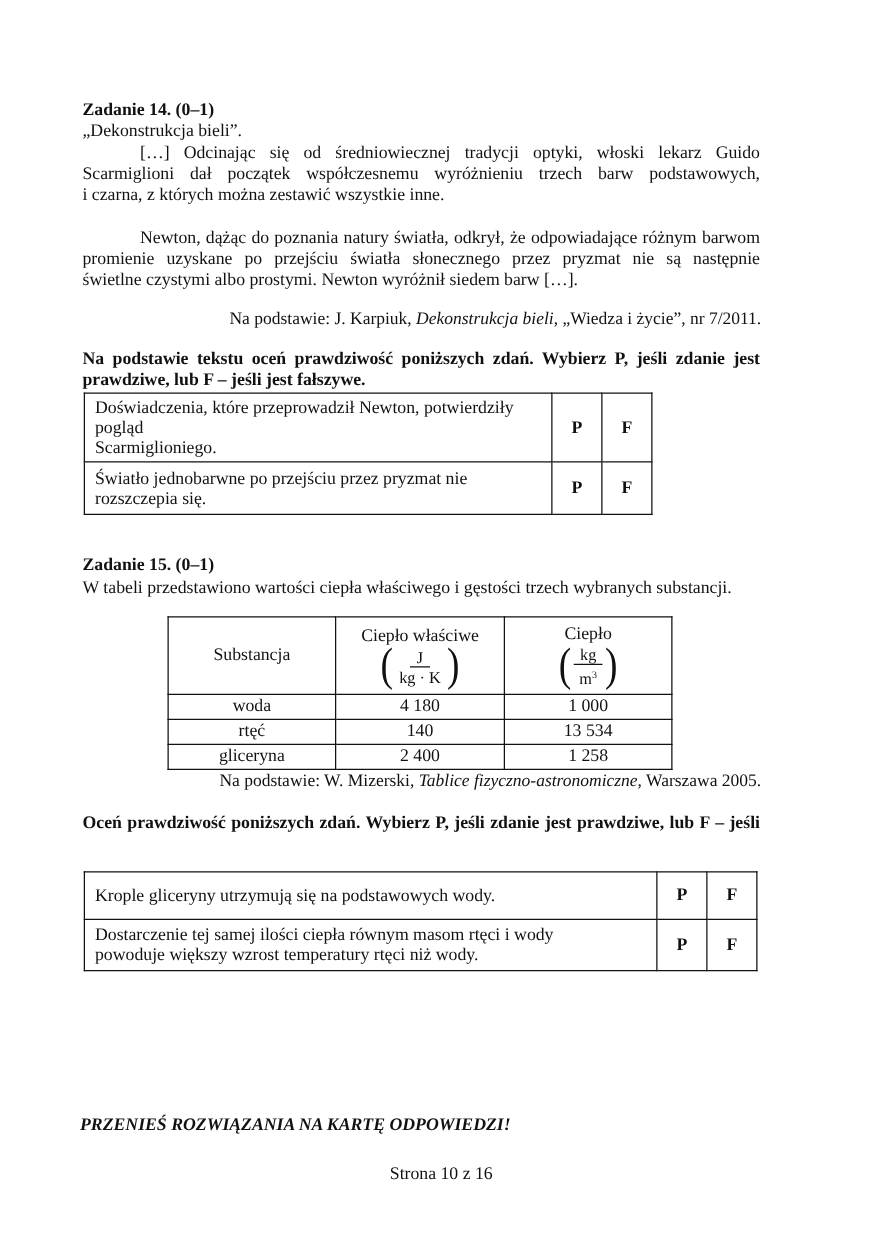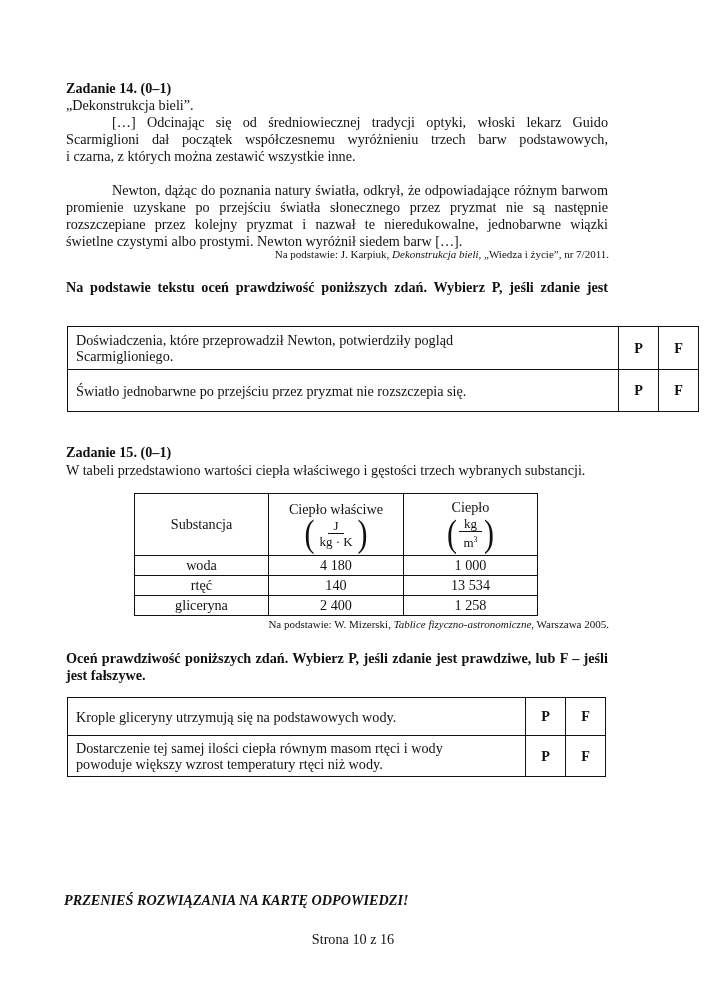--- a/index.html
+++ b/index.html
@@ -3,21 +3,21 @@
 <meta charset="utf-8">
 <style>
   html, body { margin:0; padding:0; background:#ffffff; }
   body { width:706px; height:1000px; position:relative; overflow:hidden;
          font-family:"Liberation Serif", "DejaVu Serif", serif; color:#111; font-size:14.2px; }
   .abs { position:absolute; }
   .b { font-weight:bold; }
   .line { white-space:nowrap; line-height:17px; }
   .just { text-align:justify; text-align-last:justify; white-space:normal; }
   .indent { text-indent:46px; }
-  .src { font-size:11px; text-align:right; white-space:nowrap; }
+  .src { font-size:14px; text-align:right; white-space:nowrap; }
   .src i { font-style:italic; }
   table { border-collapse:collapse; position:absolute; }
   td { border:1.4px solid #111; padding:0; }
   .pf td.q { padding:3px 8px; line-height:16px; }
   .pf td.opt { text-align:center; font-weight:bold; width:39px; }
   .data td { text-align:center; line-height:17px; }
   .frac { display:inline-flex; align-items:center; }
   .paren { font-size:30px; line-height:30px; transform:scaleY(1.25); display:inline-block; font-weight:100; }
   .fr { display:inline-flex; flex-direction:column; align-items:center; font-size:13px; line-height:15px; margin:0 2px; }
   .fr .num { border-bottom:1px solid #111; padding:0 5px; }
@@ -33,33 +33,33 @@
 
 <div class="abs" style="left:66px; top:114px; width:542px;">
   <div class="line just indent">[…] Odcinając się od średniowiecznej tradycji optyki, włoski lekarz Guido</div>
   <div class="line just">Scarmiglioni dał początek współczesnemu wyróżnieniu trzech barw podstawowych,</div>
   <div class="line">i czarna, z których można zestawić wszystkie inne.</div>
 </div>
 
 <div class="abs" style="left:66px; top:182px; width:542px;">
   <div class="line just indent">Newton, dążąc do poznania natury światła, odkrył, że odpowiadające różnym barwom</div>
   <div class="line just">promienie uzyskane po przejściu światła słonecznego przez pryzmat nie są następnie</div>
-  <div class="line just">rozszczepiane przez kolejny pryzmat i nazwał te nieredukowalne, jednobarwne wiązki</div>
   <div class="line">świetlne czystymi albo prostymi. Newton wyróżnił siedem barw […].</div>
 </div>
 
 <div class="abs src" style="right:97px; top:248px;">
   <span>Na podstawie: J. Karpiuk, </span><i>Dekonstrukcja bieli</i><span>, „Wiedza i życie”, nr 7/2011.</span>
 </div>
 
 <div class="abs b" style="left:66px; top:279px; width:542px;">
   <div class="line just">Na podstawie tekstu oceń prawdziwość poniższych zdań. Wybierz P, jeśli zdanie jest</div>
+  <div class="line">prawdziwe, lub F – jeśli jest fałszywe.</div>
 </div>
 
-<table class="pf" style="left:67px; top:326px; width:632px;">
+<table class="pf" style="left:67px; top:314px; width:455px;">
   <tbody>
       <tr style="height:43px;">
     <td class="q">
       <div>Doświadczenia, które przeprowadził Newton, potwierdziły pogląd</div>
       <div>Scarmiglioniego.</div>
     </td>
     <td class="opt">P</td>
     <td class="opt">F</td>
   </tr>
   <tr style="height:42px;">
@@ -119,21 +119,20 @@
   </tr>
 </tbody>
   </table>
 
 <div class="abs src" style="right:97px; top:618px;">
   <span>Na podstawie: W. Mizerski, </span><i>Tablice fizyczno-astronomiczne</i><span>, Warszawa 2005.</span>
 </div>
 
 <div class="abs b" style="left:66px; top:650px; width:542px;">
   <div class="line just">Oceń prawdziwość poniższych zdań. Wybierz P, jeśli zdanie jest prawdziwe, lub F – jeśli</div>
-  <div class="line">jest fałszywe.</div>
 </div>
 
 <table class="pf" style="left:67px; top:697px; width:539px;">
   <tbody>
       <tr style="height:38px;">
     <td class="q">
       <div>Krople gliceryny utrzymują się na podstawowych wody.</div>
     </td>
     <td class="opt">P</td>
     <td class="opt">F</td>

